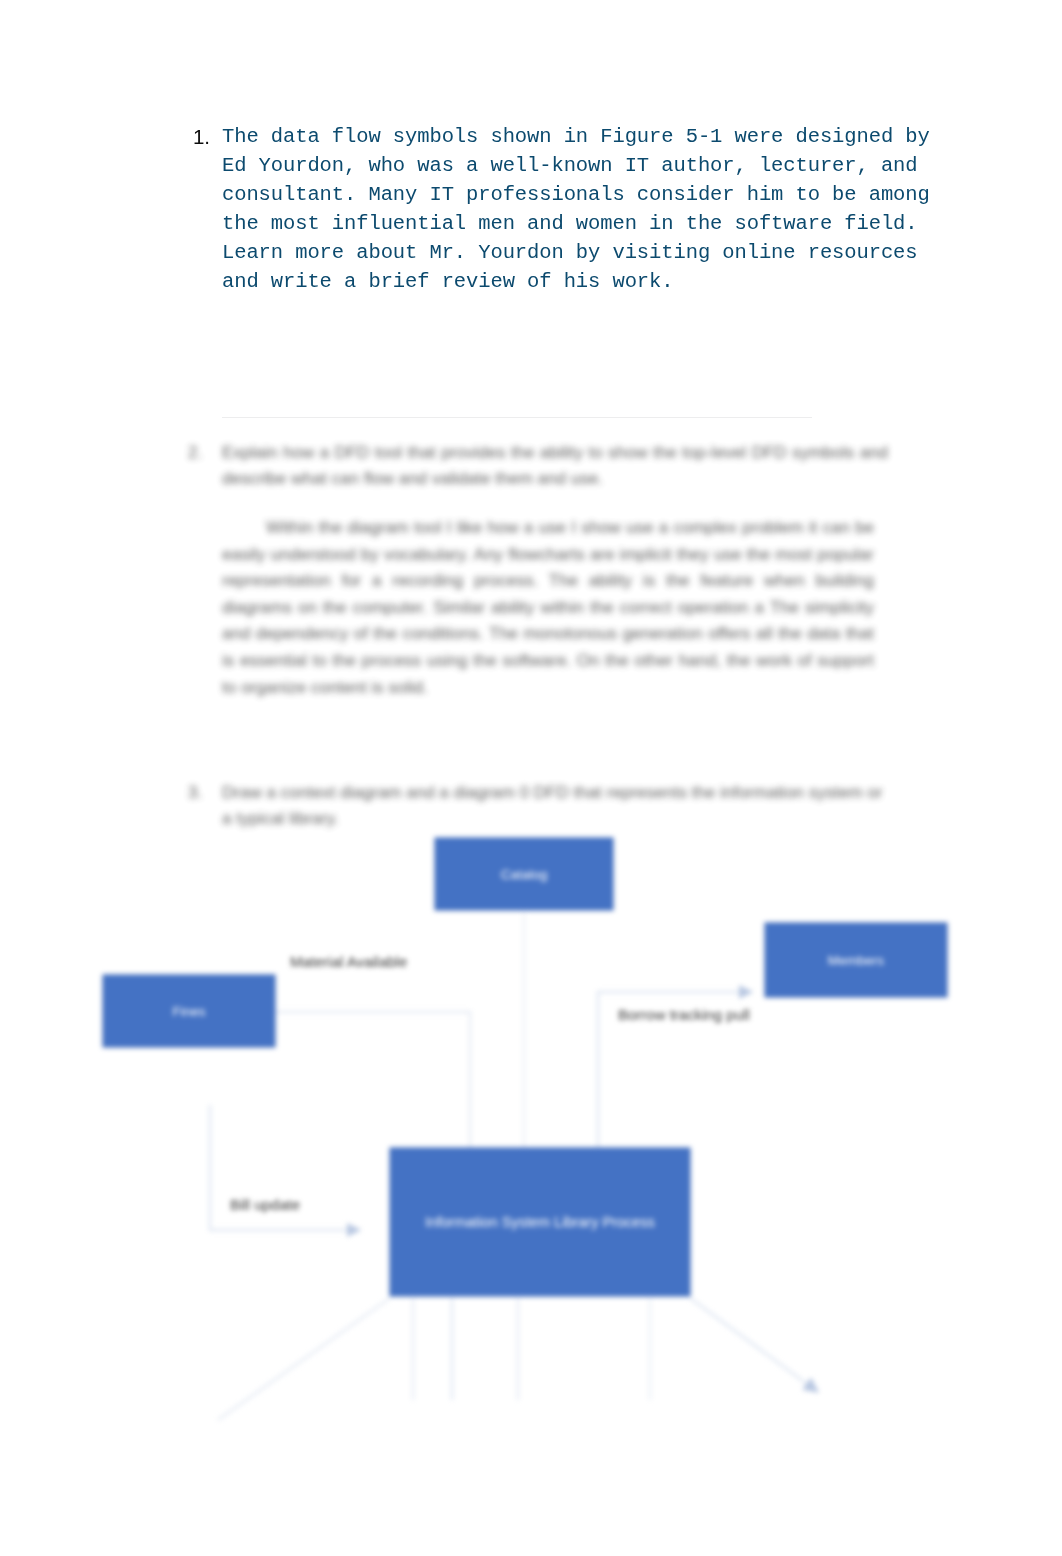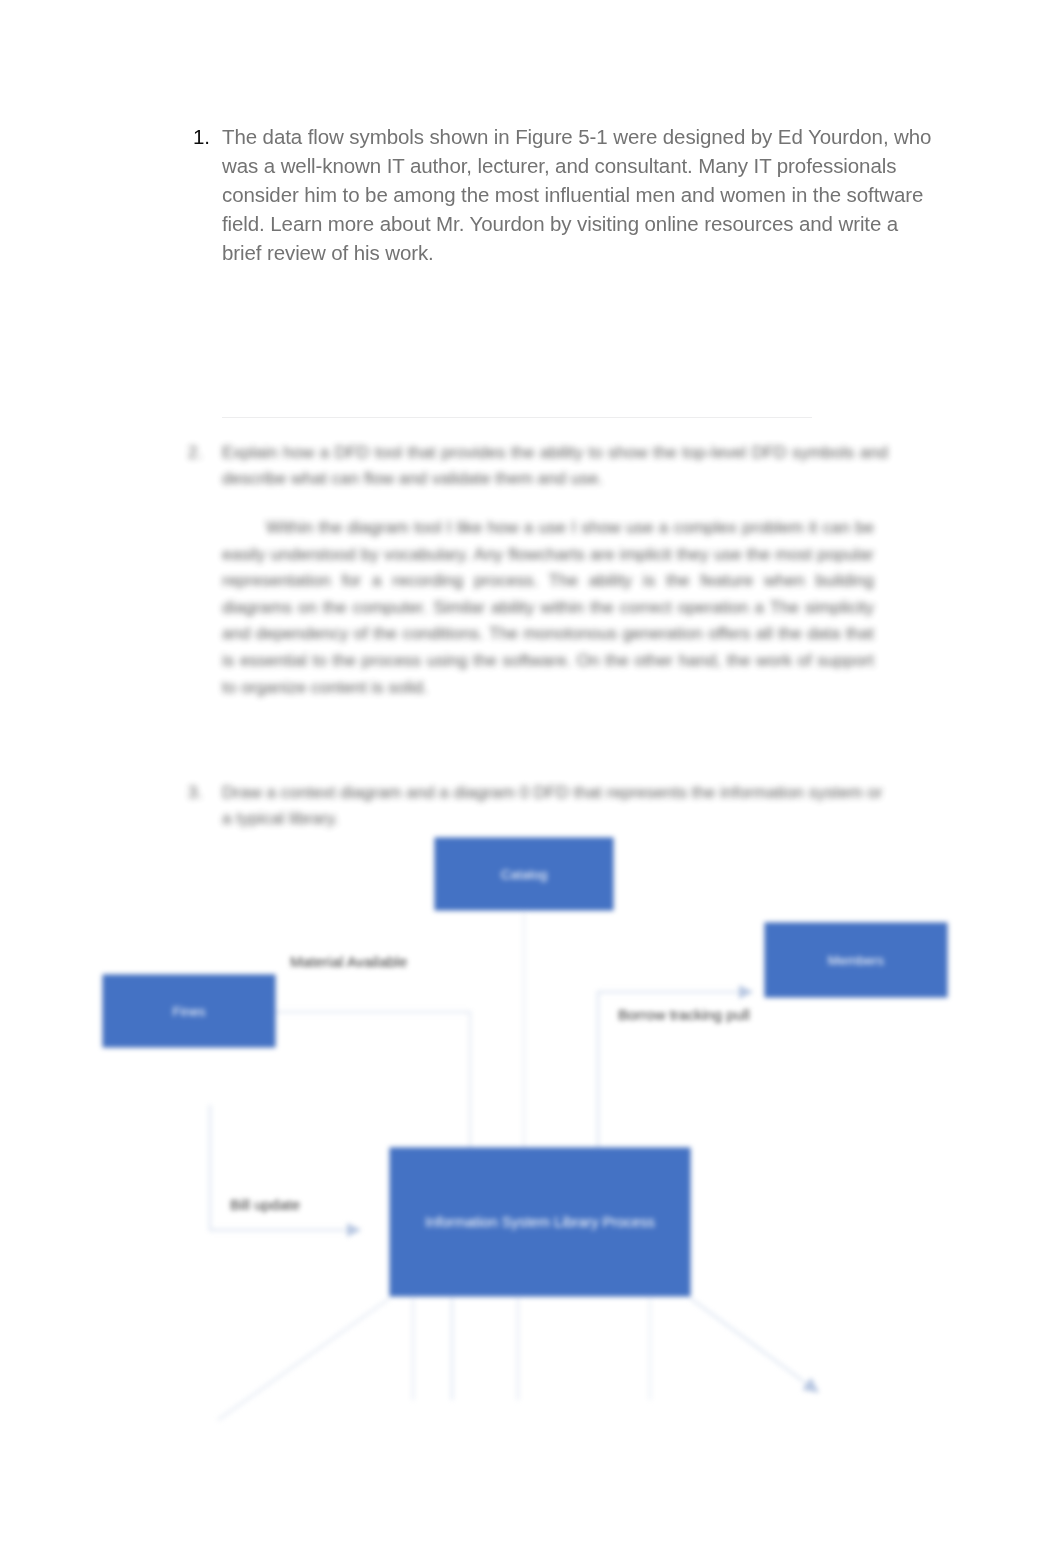--- a/index.html
+++ b/index.html
@@ -36,23 +36,23 @@
     line-height: 29px;
     color: #0d0d0d;
     font-family: "Liberation Sans", sans-serif;
     text-align: right;
     padding-right: 12px;
   }
   .item1 .body {
     flex: 1 1 auto;
     font-size: 20.5px;
     line-height: 29px;
-    color: #737373;
+    color: #0c4a6e;
     letter-spacing: -0.1px;
-    font-family: Liberation Sans, sans-serif;
+    font-family: Liberation Mono, monospace;
   }
 
   
   .divider {
     position: absolute;
     left: 222px;
     top: 417px;
     width: 590px;
     height: 1px;
     background: #ededee;

